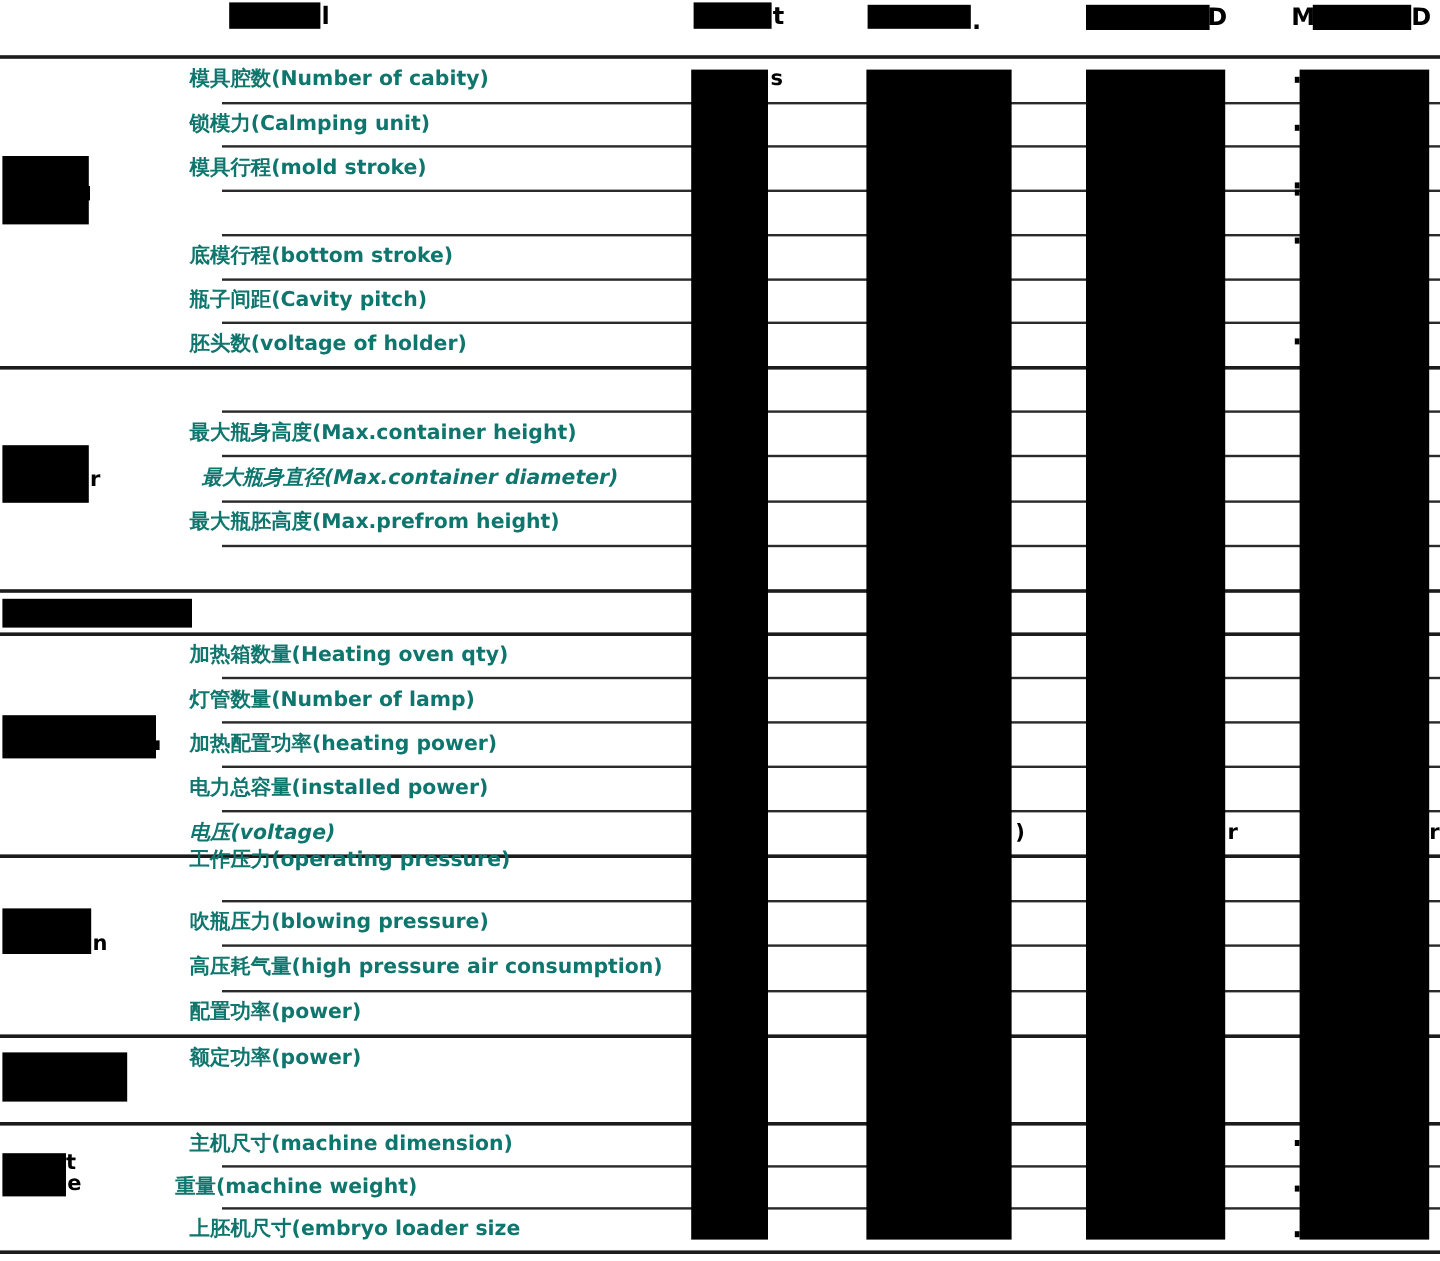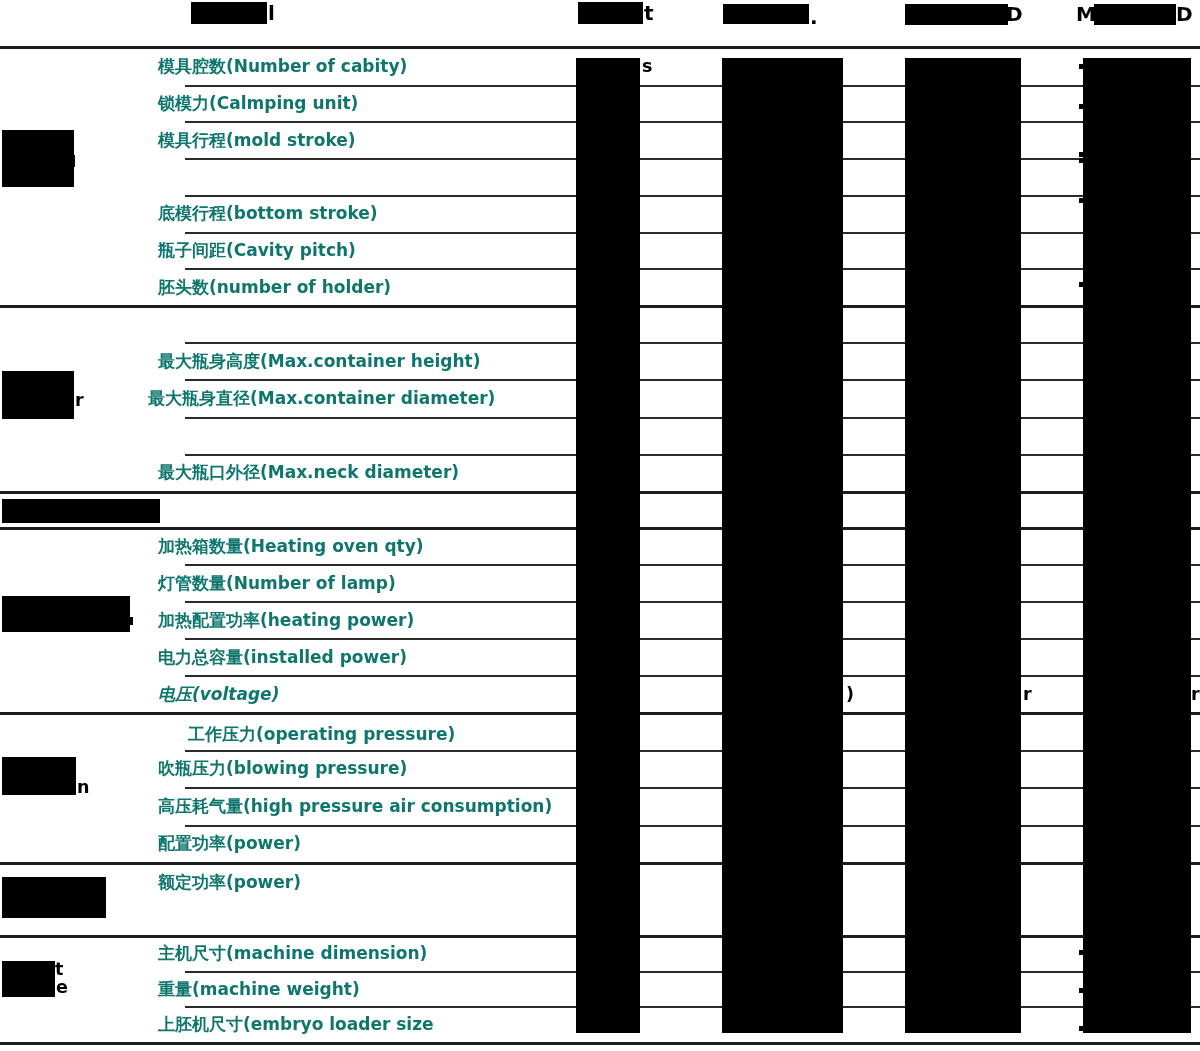--- a/index.html
+++ b/index.html
@@ -44,62 +44,62 @@
     <div class="rline" style="left: 185px; width: 1015px; top: 158.143px;"></div>
     <div class="rline" style="left: 185px; width: 1015px; top: 194.857px;"></div>
     <div class="rline" style="left: 185px; width: 1015px; top: 231.571px;"></div>
     <div class="rline" style="left: 185px; width: 1015px; top: 268.286px;"></div>
     <div class="plabel" style="left: 158px; top: 54.3571px;">模具腔数(Number of cabity)</div>
     <div class="frag" style="left: 642px; top: 54.3571px;">s</div>
     <div class="plabel" style="left: 158px; top: 91.0714px;">锁模力(Calmping unit)</div>
     <div class="plabel" style="left: 158px; top: 127.786px;">模具行程(mold stroke)</div>
     <div class="plabel" style="left: 158px; top: 201.214px;">底模行程(bottom stroke)</div>
     <div class="plabel" style="left: 158px; top: 237.929px;">瓶子间距(Cavity pitch)</div>
-    <div class="plabel" style="left: 158px; top: 274.643px;">胚头数(number of holder)</div>
+    <div class="plabel" style="left: 158px; top: 274.643px;">胚头数(voltage of holder)</div>
     <div class="box" style="left: 2px; top: 371px; width: 72px; height: 48px;"></div>
     <div class="frag" style="left: 75px; top: 388px;">r</div>
     <div class="rline" style="left: 185px; width: 1015px; top: 342.2px;"></div>
     <div class="rline" style="left: 185px; width: 1015px; top: 379.4px;"></div>
     <div class="rline" style="left: 185px; width: 1015px; top: 416.6px;"></div>
     <div class="rline" style="left: 185px; width: 1015px; top: 453.8px;"></div>
     <div class="plabel" style="left: 158px; top: 348.8px;">最大瓶身高度(Max.container height)</div>
-    <div class="plabel" style="left: 148px; top: 386px;">最大瓶身直径(Max.container diameter)</div>
-    <div class="plabel" style="left: 158px; top: 460.4px;">最大瓶口外径(Max.neck diameter)</div>
+    <div class="plabel" style="left: 168px; top: 386px; font-style: italic;">最大瓶身直径(Max.container diameter)</div>
+    <div class="plabel" style="left: 158px; top: 423.2px;">最大瓶胚高度(Max.prefrom height)</div>
     <div class="box" style="left: 2px; top: 499px; width: 158px; height: 24px;"></div>
     <div class="box" style="left: 2px; top: 596px; width: 128px; height: 36px;"></div>
     <div class="rline" style="left: 185px; width: 1015px; top: 564px;"></div>
     <div class="rline" style="left: 185px; width: 1015px; top: 601px;"></div>
     <div class="rline" style="left: 185px; width: 1015px; top: 638px;"></div>
     <div class="rline" style="left: 185px; width: 1015px; top: 675px;"></div>
     <div class="plabel" style="left: 158px; top: 533.5px;">加热箱数量(Heating oven qty)</div>
     <div class="plabel" style="left: 158px; top: 570.5px;">灯管数量(Number of lamp)</div>
     <div class="plabel" style="left: 158px; top: 607.5px;">加热配置功率(heating power)</div>
     <div class="plabel" style="left: 158px; top: 644.5px;">电力总容量(installed power)</div>
     <div class="plabel" style="left: 158px; top: 681.5px; font-style: italic;">电压(voltage)</div>
     <div class="frag" style="left: 846px; top: 681.5px;">)</div>
     <div class="frag" style="left: 1023px; top: 681.5px;">r</div>
     <div class="frag" style="left: 1191px; top: 681.5px;">r</div>
     <div class="box" style="left: 2px; top: 757px; width: 74px; height: 38px;"></div>
     <div class="frag" style="left: 77px; top: 775px;">n</div>
     <div class="rline" style="left: 185px; width: 1015px; top: 749.5px;"></div>
     <div class="rline" style="left: 185px; width: 1015px; top: 787px;"></div>
     <div class="rline" style="left: 185px; width: 1015px; top: 824.5px;"></div>
-    <div class="plabel" style="left: 158px; top: 722px; margin-left: 30px;">工作压力(operating pressure)</div>
+    <div class="plabel" style="left: 158px; top: 705px;">工作压力(operating pressure)</div>
     <div class="plabel" style="left: 158px; top: 756.25px;">吹瓶压力(blowing pressure)</div>
     <div class="plabel" style="left: 158px; top: 793.75px;">高压耗气量(high pressure air consumption)</div>
     <div class="plabel" style="left: 158px; top: 831.25px; text-align: center;">配置功率(power)</div>
     <div class="box" style="left: 2px; top: 877px; width: 104px; height: 41px;"></div>
     <div class="plabel" style="left: 158px; top: 870px;">额定功率(power)</div>
     <div class="box" style="left: 2px; top: 961px; width: 53px; height: 36px;"></div>
     <div class="frag" style="left: 55px; top: 957px;">t</div>
     <div class="frag" style="left: 56px; top: 975px;">e</div>
     <div class="rline" style="left: 185px; width: 1015px; top: 970.667px;"></div>
     <div class="rline" style="left: 185px; width: 1015px; top: 1006.33px;"></div>
     <div class="plabel" style="left: 158px; top: 940.833px;">主机尺寸(machine dimension)</div>
-    <div class="plabel" style="left: 158px; top: 976.5px;">重量(machine weight)</div>
+    <div class="plabel" style="left: 146px; top: 976.5px;">重量(machine weight)</div>
     <div class="plabel" style="left: 158px; top: 1012.17px;">上胚机尺寸(embryo loader size</div>
     <div class="box" style="left: 576px; top: 58px; width: 64px; height: 975px;"></div>
     <div class="box" style="left: 722px; top: 58px; width: 121px; height: 975px;"></div>
     <div class="box" style="left: 905px; top: 58px; width: 116px; height: 975px;"></div>
     <div class="box" style="left: 1083px; top: 58px; width: 108px; height: 975px;"></div>
     <div class="sliver" style="left: 1079px; top: 64px; width: 4px; height: 5px;"></div>
     <div class="sliver" style="left: 1079px; top: 104px; width: 4px; height: 5px;"></div>
     <div class="sliver" style="left: 1079px; top: 152px; width: 4px; height: 5px;"></div>
     <div class="sliver" style="left: 1079px; top: 158px; width: 4px; height: 5px;"></div>
     <div class="sliver" style="left: 1079px; top: 198px; width: 4px; height: 5px;"></div>

